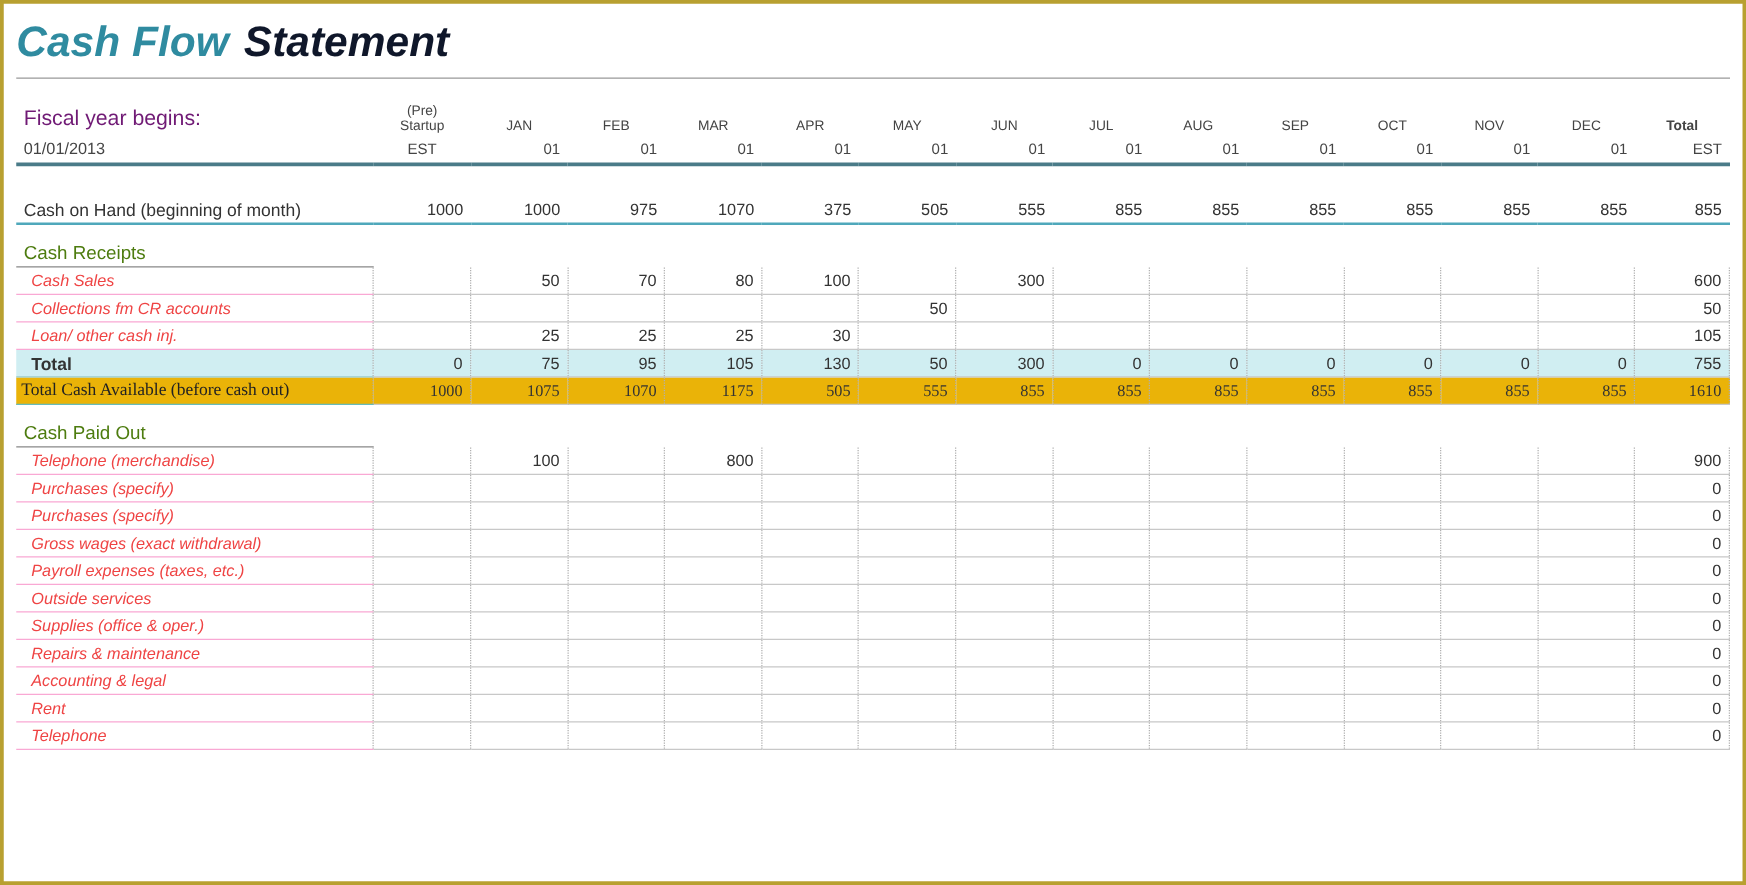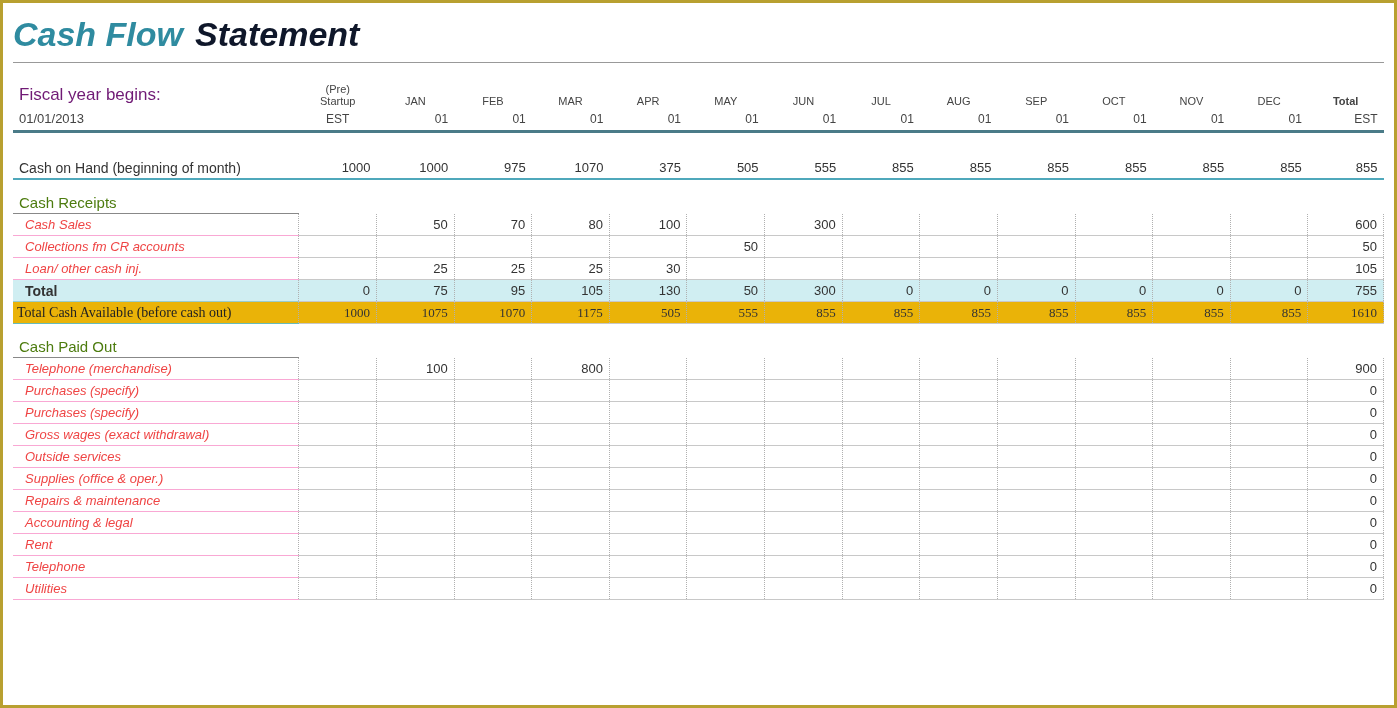--- a/index.html
+++ b/index.html
@@ -392,20 +392,37 @@
           <td class="num"></td>
           <td class="num"></td>
           <td class="num"></td>
           <td class="num"></td>
           <td class="num"></td>
           <td class="num"></td>
           <td class="num"></td>
           <td class="num">0</td>
         </tr>
         <tr class="data-row indent dotted-cells">
+          <td class="label">Payroll expenses (taxes, etc.)</td>
+          <td class="num"></td>
+          <td class="num"></td>
+          <td class="num"></td>
+          <td class="num"></td>
+          <td class="num"></td>
+          <td class="num"></td>
+          <td class="num"></td>
+          <td class="num"></td>
+          <td class="num"></td>
+          <td class="num"></td>
+          <td class="num"></td>
+          <td class="num"></td>
+          <td class="num"></td>
+          <td class="num">0</td>
+        </tr>
+        <tr class="data-row indent dotted-cells">
           <td class="label">Outside services</td>
           <td class="num"></td>
           <td class="num"></td>
           <td class="num"></td>
           <td class="num"></td>
           <td class="num"></td>
           <td class="num"></td>
           <td class="num"></td>
           <td class="num"></td>
           <td class="num"></td>
@@ -478,37 +495,20 @@
           <td class="num"></td>
           <td class="num"></td>
           <td class="num"></td>
           <td class="num"></td>
           <td class="num"></td>
           <td class="num"></td>
           <td class="num">0</td>
         </tr>
         <tr class="data-row indent dotted-cells">
           <td class="label">Telephone</td>
-          <td class="num"></td>
-          <td class="num"></td>
-          <td class="num"></td>
-          <td class="num"></td>
-          <td class="num"></td>
-          <td class="num"></td>
-          <td class="num"></td>
-          <td class="num"></td>
-          <td class="num"></td>
-          <td class="num"></td>
-          <td class="num"></td>
-          <td class="num"></td>
-          <td class="num"></td>
-          <td class="num">0</td>
-        </tr>
-        <tr class="data-row indent dotted-cells">
-          <td class="label">Utilities</td>
           <td class="num"></td>
           <td class="num"></td>
           <td class="num"></td>
           <td class="num"></td>
           <td class="num"></td>
           <td class="num"></td>
           <td class="num"></td>
           <td class="num"></td>
           <td class="num"></td>
           <td class="num"></td>

